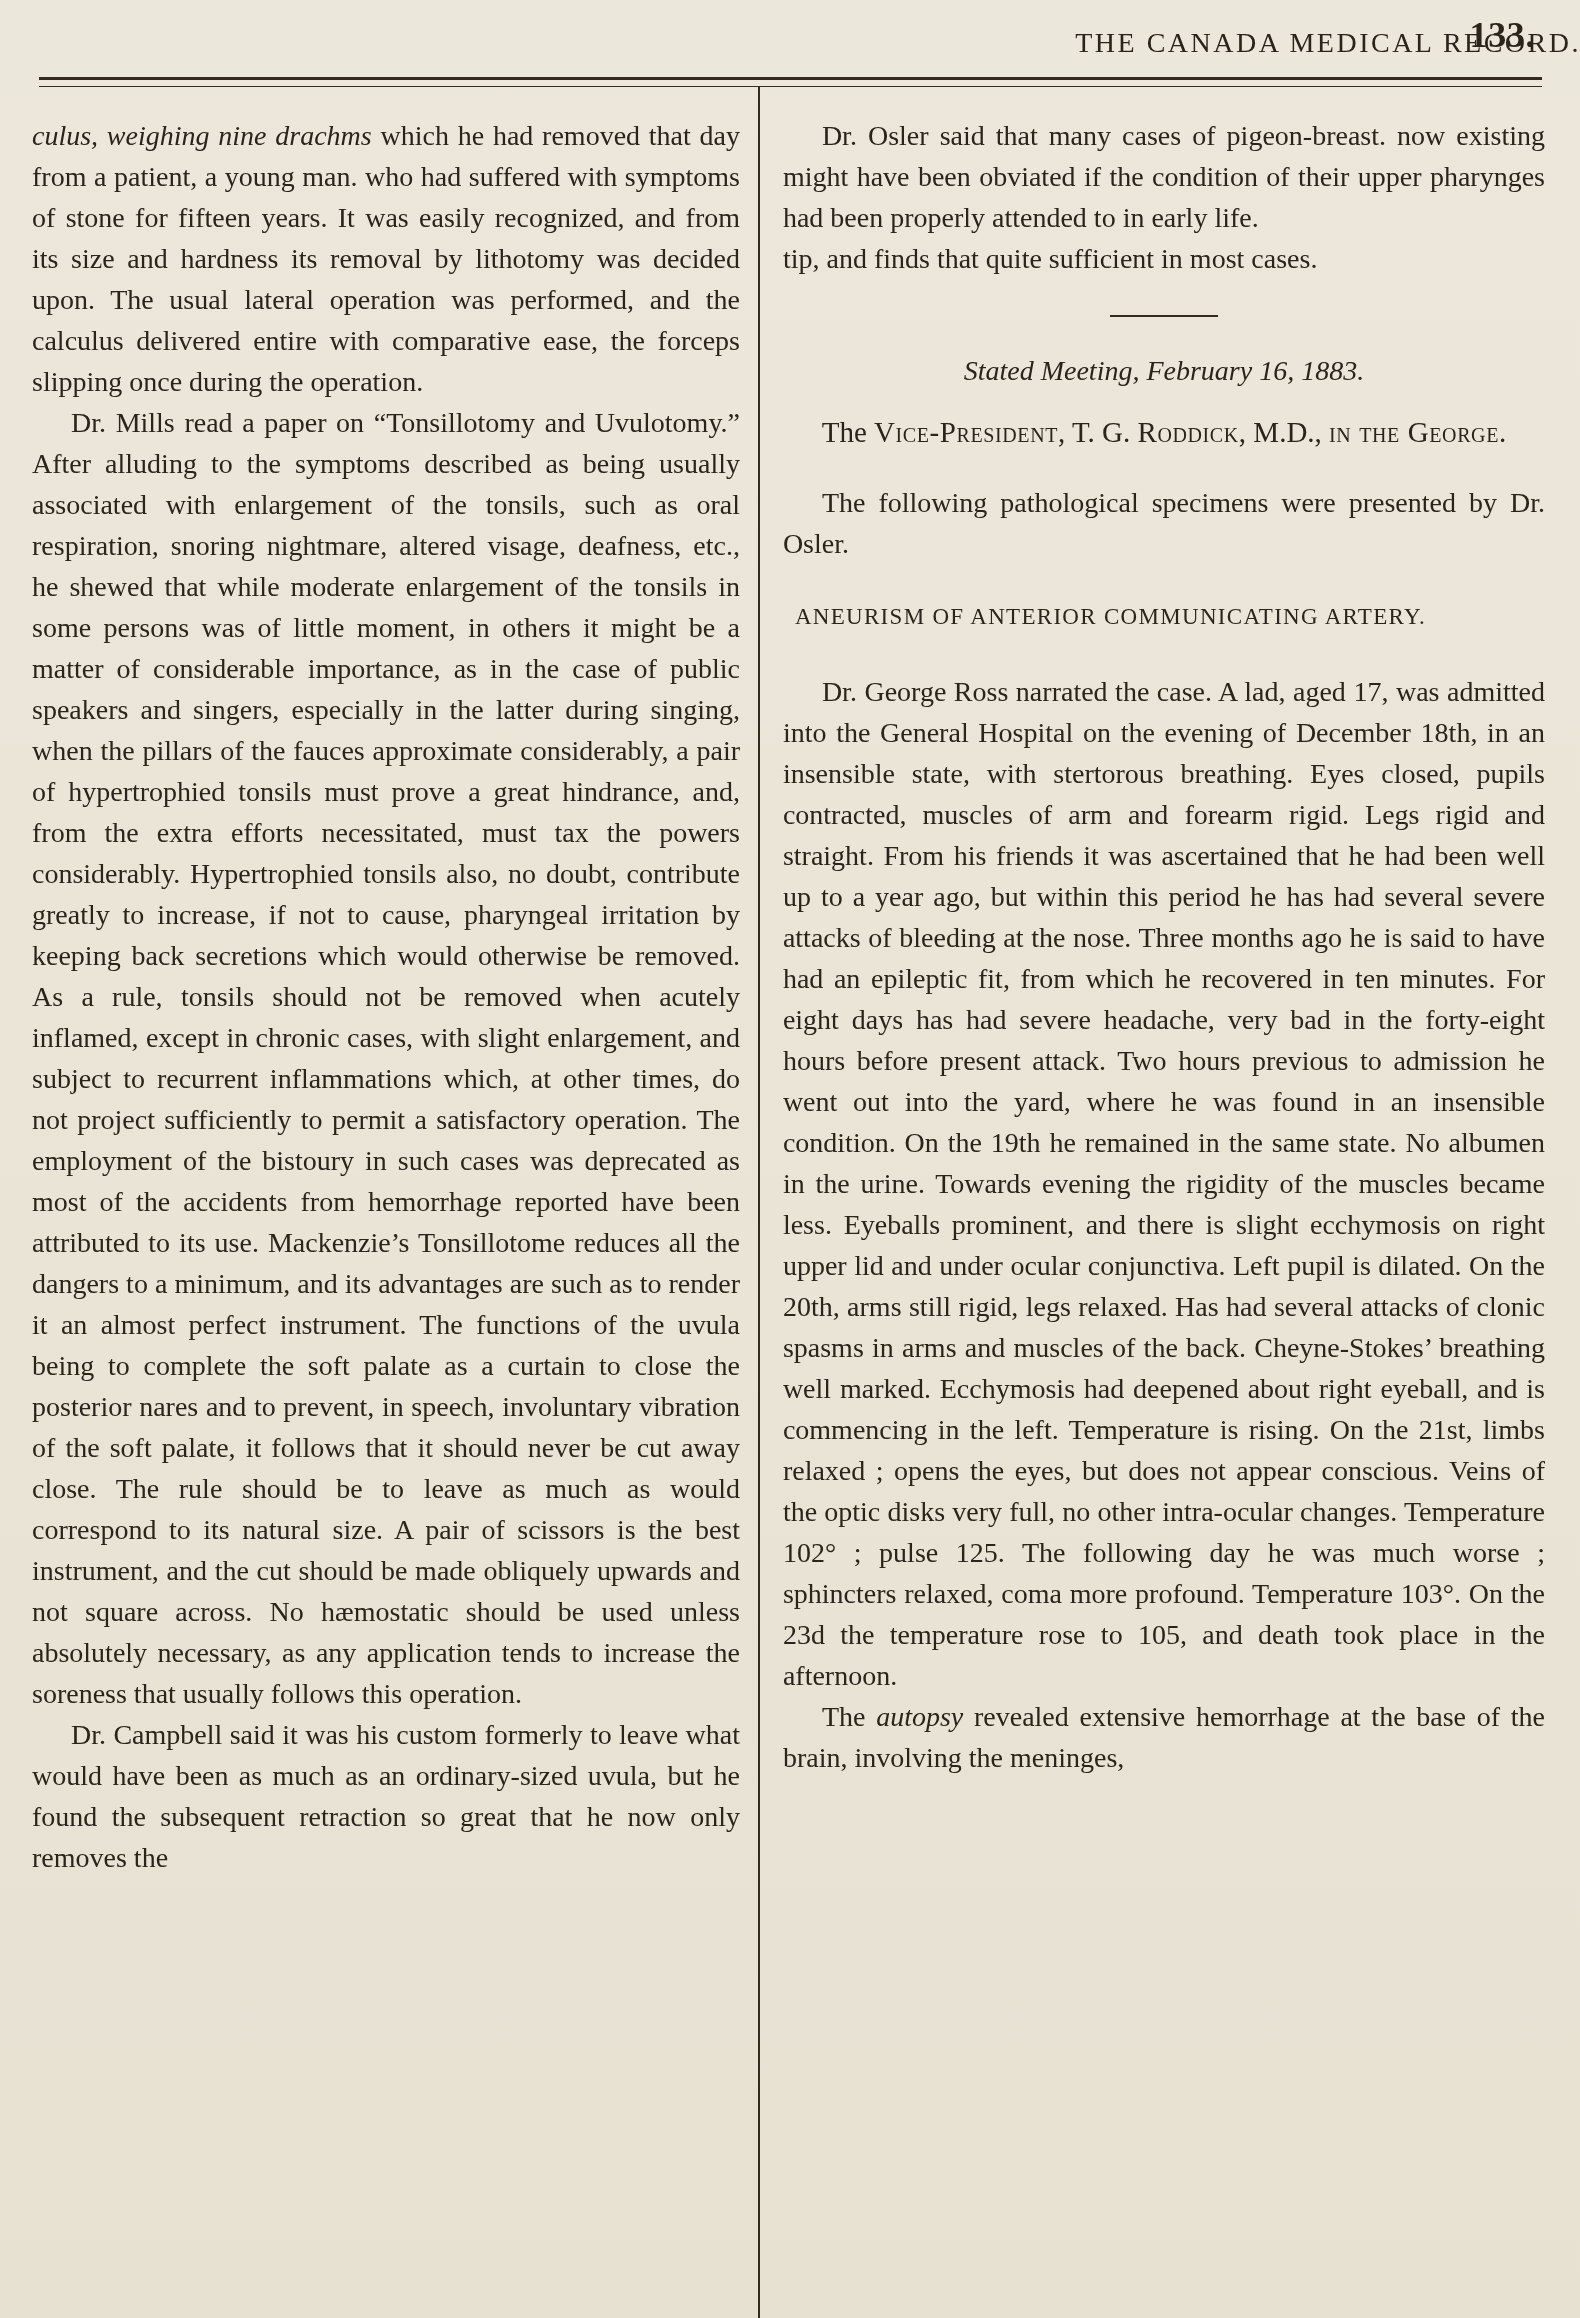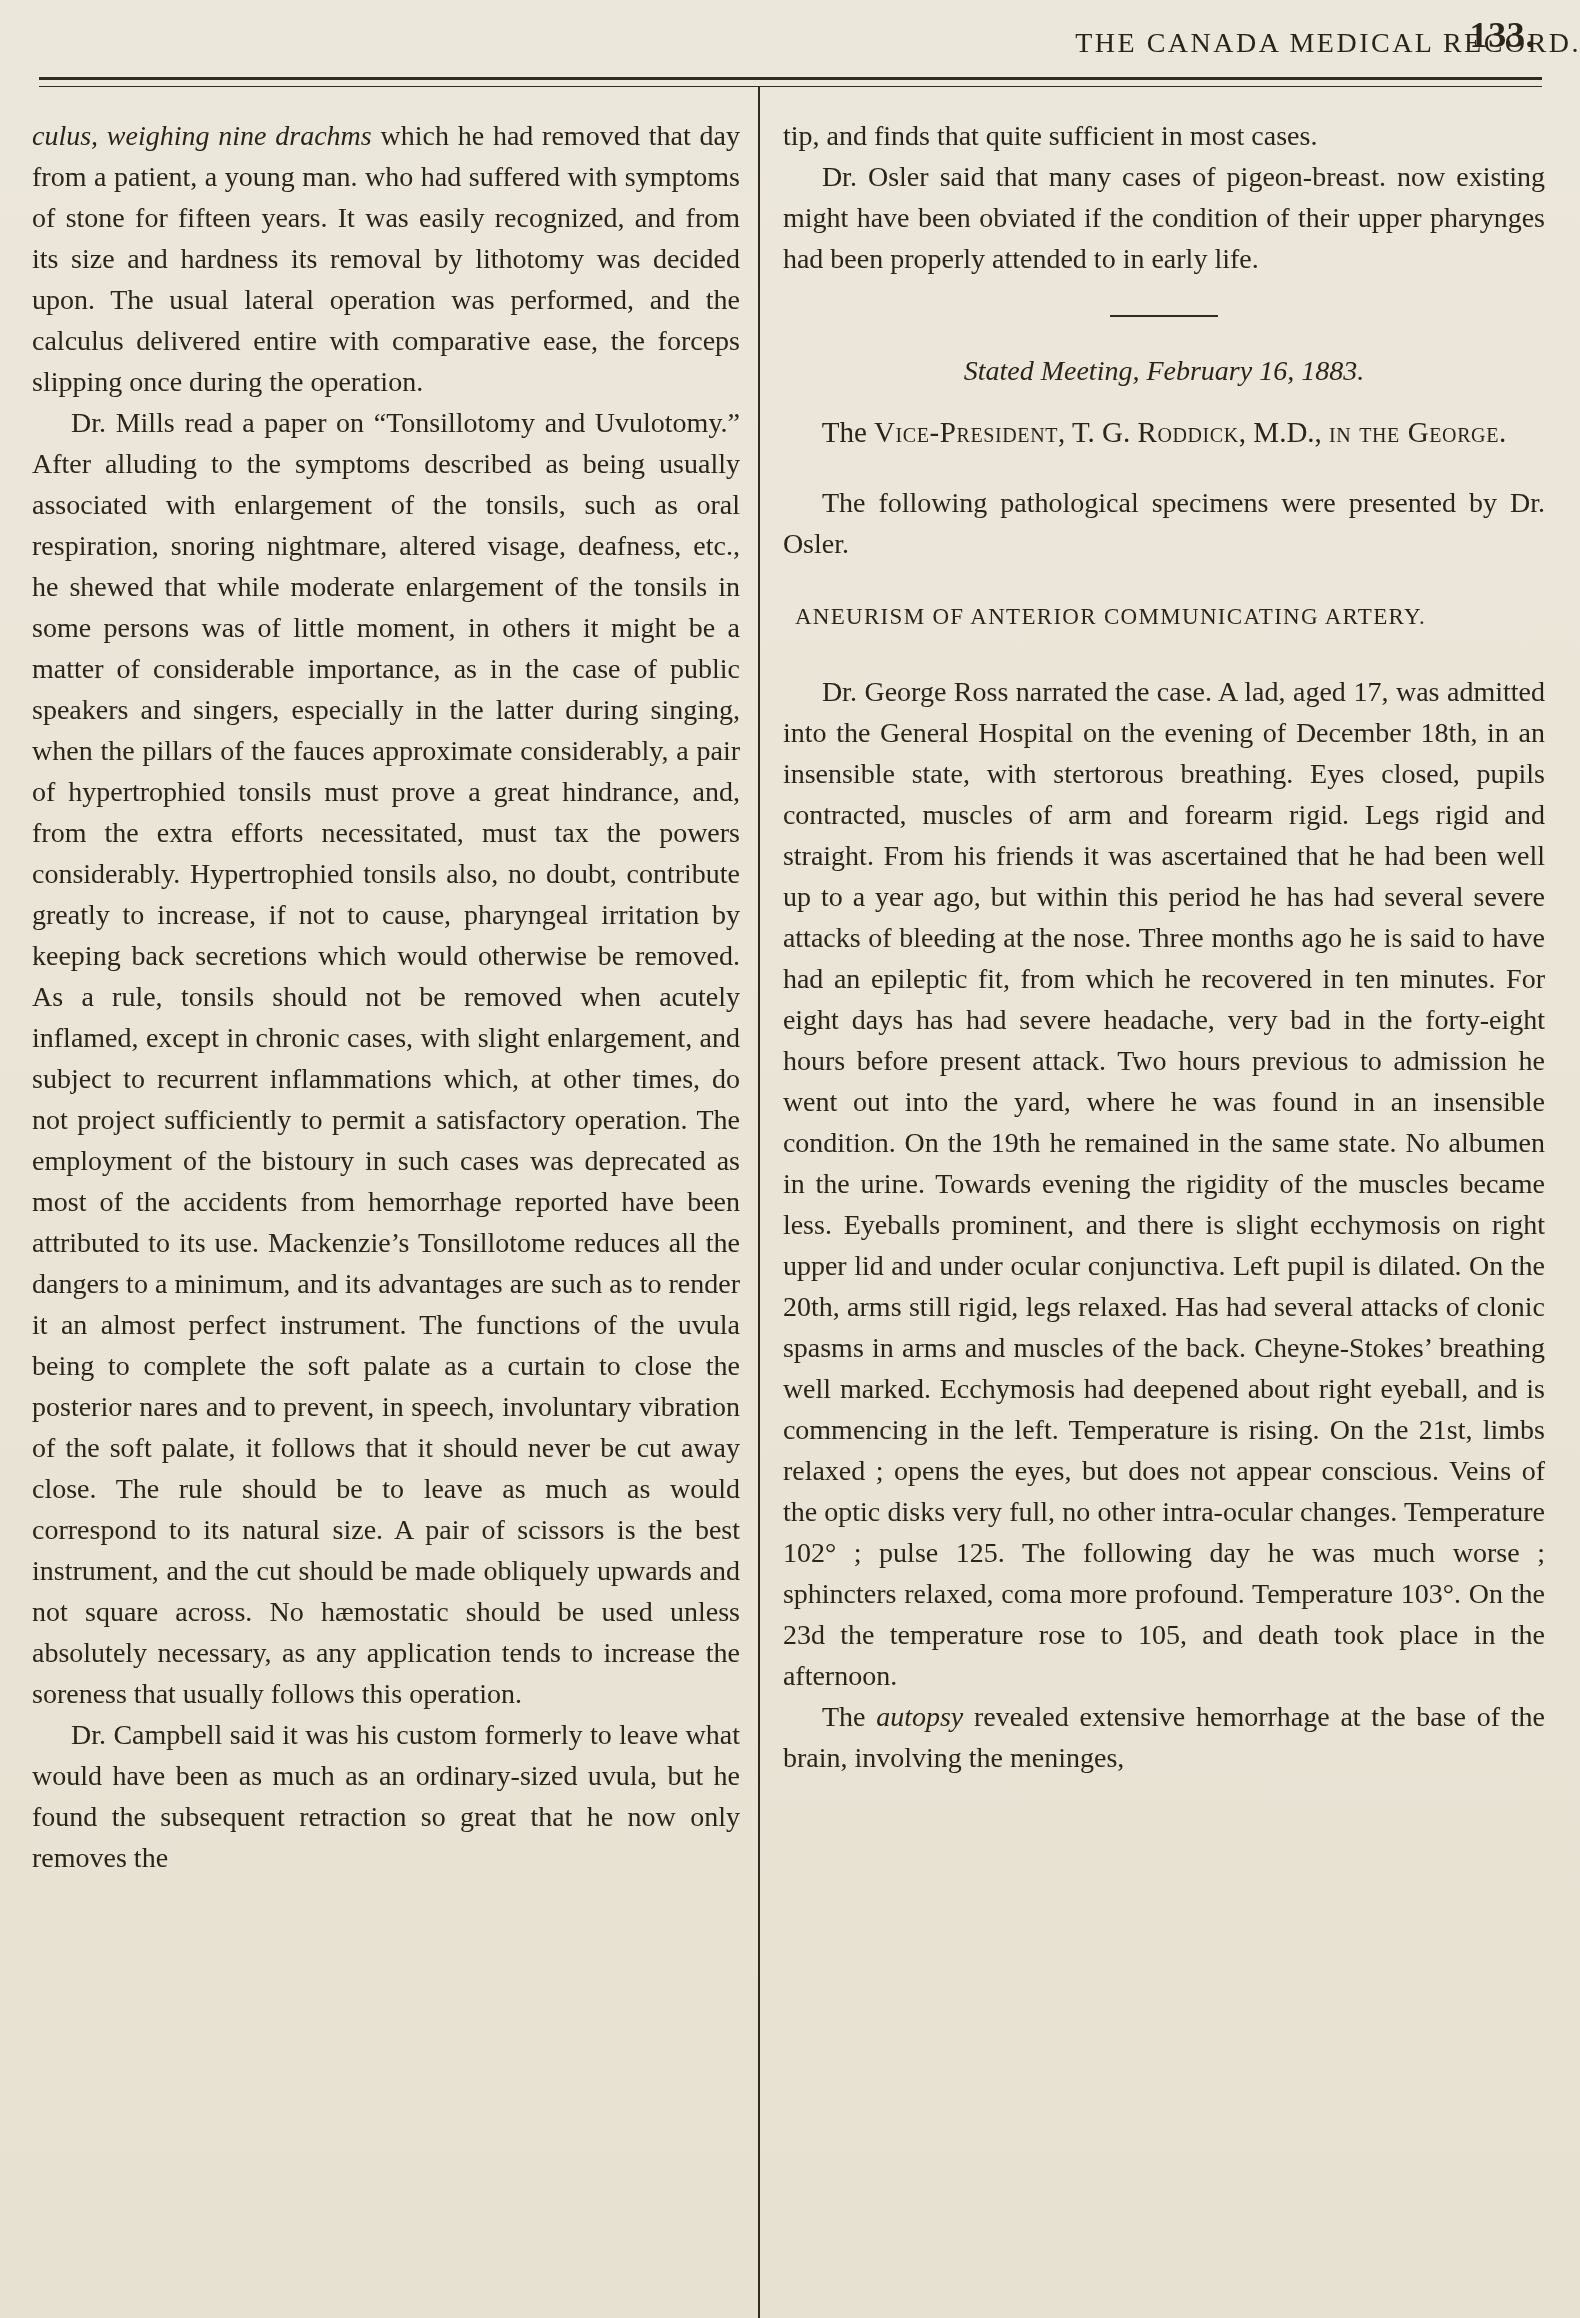--- a/index.html
+++ b/index.html
@@ -106,22 +106,22 @@
   </header>
   <div class="double-rule"></div>
   <div class="columns">
     <div class="col col-left">
         <p class="paragraph"><span class="italic">culus, weighing nine drachms</span><span> which he had removed that day from a patient, a young man. who had suffered with symptoms of stone for fifteen years. It was easily recognized, and from its size and hardness its removal by lithotomy was decided upon. The usual lateral operation was performed, and the calculus delivered entire with comparative ease, the forceps slipping once during the operation.</span></p>
         <p class="paragraph indent"><span>Dr. Mills read a paper on “Tonsillotomy and Uvulotomy.” After alluding to the symptoms described as being usually associated with enlargement of the tonsils, such as oral respiration, snoring nightmare, altered visage, deafness, etc., he shewed that while moderate enlargement of the tonsils in some persons was of little moment, in others it might be a matter of considerable importance, as in the case of public speakers and singers, especially in the latter during singing, when the pillars of the fauces approximate considerably, a pair of hypertrophied tonsils must prove a great hindrance, and, from the extra efforts necessitated, must tax the powers considerably. Hypertrophied tonsils also, no doubt, contribute greatly to increase, if not to cause, pharyngeal irritation by keeping back secretions which would otherwise be removed. As a rule, tonsils should not be removed when acutely inflamed, except in chronic cases, with slight enlargement, and subject to recurrent inflammations which, at other times, do not project sufficiently to permit a satisfactory operation. The employment of the bistoury in such cases was deprecated as most of the accidents from hemorrhage reported have been attributed to its use. Mackenzie’s Tonsillotome reduces all the dangers to a minimum, and its advantages are such as to render it an almost perfect instrument. The functions of the uvula being to complete the soft palate as a curtain to close the posterior nares and to prevent, in speech, involuntary vibration of the soft palate, it follows that it should never be cut away close. The rule should be to leave as much as would correspond to its natural size. A pair of scissors is the best instrument, and the cut should be made obliquely upwards and not square across. No hæmostatic should be used unless absolutely necessary, as any application tends to increase the soreness that usually follows this operation.</span></p>
         <p class="paragraph indent"><span>Dr. Campbell said it was his custom formerly to leave what would have been as much as an ordinary-sized uvula, but he found the subsequent retraction so great that he now only removes the</span></p>
       </div>
     <div class="col-divider"></div>
     <div class="col col-right">
+        <p class="paragraph indent"><span>Dr. Osler said that many cases of pigeon-breast. now existing might have been obviated if the condition of their upper pharynges had been properly attended to in early life.</span></p>
         <p class="paragraph"><span>tip, and finds that quite sufficient in most cases.</span></p>
-        <p class="paragraph indent"><span>Dr. Osler said that many cases of pigeon-breast. now existing might have been obviated if the condition of their upper pharynges had been properly attended to in early life.</span></p>
         <div class="short-rule"></div>
         <p class="meeting-title"><span>Stated Meeting, February 16, 1883.</span></p>
         <p class="chair-line"><span>The </span><span class="smallcaps">Vice-President</span><span>, T. G. </span><span class="smallcaps">Roddick</span><span>, M.D., </span><span class="smallcaps">in the George</span><span>.</span></p>
         <p class="paragraph indent"><span>The following pathological specimens were presented by Dr. Osler.</span></p>
         <p class="section-heading"><span>ANEURISM OF ANTERIOR COMMUNICATING ARTERY.</span></p>
         <p class="paragraph indent"><span>Dr. George Ross narrated the case. A lad, aged 17, was admitted into the General Hospital on the evening of December 18th, in an insensible state, with stertorous breathing. Eyes closed, pupils contracted, muscles of arm and forearm rigid. Legs rigid and straight. From his friends it was ascertained that he had been well up to a year ago, but within this period he has had several severe attacks of bleeding at the nose. Three months ago he is said to have had an epileptic fit, from which he recovered in ten minutes. For eight days has had severe headache, very bad in the forty-eight hours before present attack. Two hours previous to admission he went out into the yard, where he was found in an insensible condition. On the 19th he remained in the same state. No albumen in the urine. Towards evening the rigidity of the muscles became less. Eyeballs prominent, and there is slight ecchymosis on right upper lid and under ocular conjunctiva. Left pupil is dilated. On the 20th, arms still rigid, legs relaxed. Has had several attacks of clonic spasms in arms and muscles of the back. Cheyne-Stokes’ breathing well marked. Ecchymosis had deepened about right eyeball, and is commencing in the left. Temperature is rising. On the 21st, limbs relaxed ; opens the eyes, but does not appear conscious. Veins of the optic disks very full, no other intra-ocular changes. Temperature 102° ; pulse 125. The following day he was much worse ; sphincters relaxed, coma more profound. Temperature 103°. On the 23d the temperature rose to 105, and death took place in the afternoon.</span></p>
         <p class="paragraph indent"><span>The </span><span class="italic">autopsy</span><span> revealed extensive hemorrhage at the base of the brain, involving the meninges,</span></p>
       </div>
   </div>
 </div>

